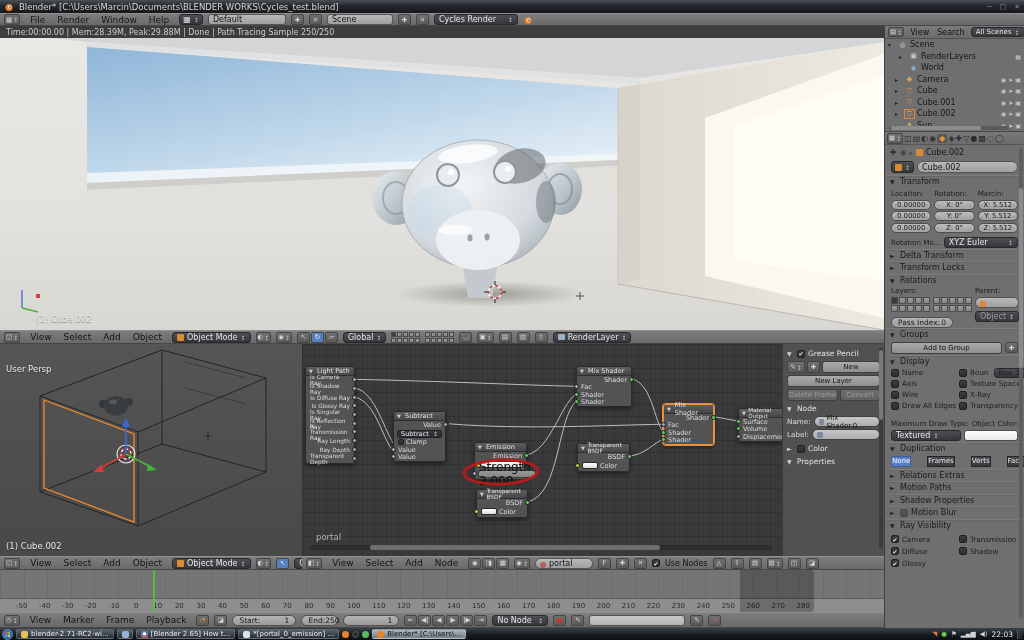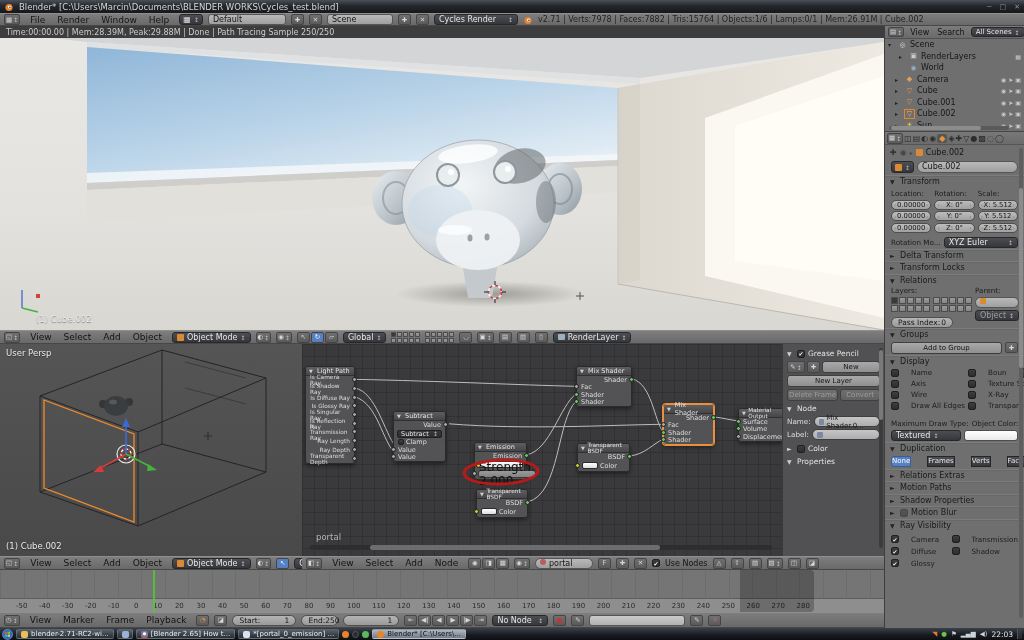--- a/index.html
+++ b/index.html
@@ -8,21 +8,21 @@
 .ab{position:absolute}
 .fx{display:flex;align-items:center}
 
 .hd{background:linear-gradient(#7e7e7e,#696969);border-top:1px solid #8f8f8f;border-bottom:1px solid #474747;display:flex;align-items:center;gap:5px;padding:0 4px;font-size:9px;color:#141414;overflow:hidden;white-space:nowrap}
 .menus{display:inline-flex;gap:2px}
 .mi{padding:0 5px;color:#141414}
 
 .ib{min-width:13px;height:11px;background:linear-gradient(#707070,#5a5a5a);border:1px solid #454545;border-radius:2px;display:inline-flex;align-items:center;justify-content:center;font-size:6.5px;color:#d8d8d8;gap:1px;padding:0 1px;flex:none}
 .ib.on{background:#5680c2;color:#fff}
 .ddk{background:linear-gradient(#4c4e54,#35373b);border:1px solid #26282a;border-radius:3px;height:11px;color:#e6e6e6;font-size:8px;display:inline-flex;align-items:center;padding:0 4px;gap:3px;flex:none;white-space:nowrap}
-.fldl{background:linear-gradient(#b9b9b9,#9f9f9f);border:1px solid #555;border-radius:3px;height:11px;color:#161616;font-size:8px;display:inline-flex;align-items:flex-start;padding:0 4px;gap:3px;flex:none;white-space:nowrap}
+.fldl{background:linear-gradient(#b9b9b9,#9f9f9f);border:1px solid #555;border-radius:3px;height:11px;color:#161616;font-size:8px;display:inline-flex;align-items:flex-end;padding:0 4px;gap:3px;flex:none;white-space:nowrap}
 .ud{font-size:6px;color:#bbb}
 .pill{background:linear-gradient(#b4b4b4,#9a9a9a);border:1px solid #4f4f4f;border-radius:7px;height:11px;color:#161616;font-size:7.5px;display:inline-flex;align-items:center;justify-content:space-between;padding:0 6px;flex:none}
 .chk{width:8px;height:8px;background:linear-gradient(#3e3e3e,#2d2d2d);border:1px solid #1f1f1f;border-radius:2px;display:inline-flex;align-items:center;justify-content:center;color:#f0f0f0;font-size:6px;flex:none}
 .chk.on::before{content:"✔"}
 .chk.dim{opacity:.5}
 .tri{font-size:6px;color:#232323;width:7px;display:inline-block}
 
 #renderview{left:0;top:26px;width:884px;height:304px;background:#888;overflow:hidden}
 #renderstatus{left:0;top:0;width:884px;height:12px;background:#3d3d3d;color:#cbcbcb;font-size:8px;display:flex;align-items:center;padding-left:6px}
 .ovl{color:#e9e9e9;font-size:8.5px;text-shadow:0 1px 1px rgba(0,0,0,.4)}
@@ -65,21 +65,21 @@
 .otg{margin-left:auto;display:inline-flex;gap:2px;font-size:6px;color:#c9c9c9}
 .ph{height:12.5px;display:flex;align-items:center;gap:3px;padding:0 5px;font-size:8px;color:#1a1a1a;border-top:1px solid rgba(255,255,255,.09);box-shadow:inset 0 1px 0 rgba(0,0,0,.06)}
 .prow{display:flex;align-items:center;gap:3px;padding:0 6px}
 .lbl{font-size:7.2px;color:#1d1d1d;white-space:nowrap}
 .fld{background:linear-gradient(#bdbdbd,#a1a1a1);border:1px solid #4e4e4e;border-radius:6px;height:10px;font-size:6.8px;color:#141414;display:flex;align-items:center;justify-content:center;position:relative;white-space:nowrap}
 .fld::before{content:"‹";position:absolute;left:2px;color:rgba(0,0,0,.35);font-size:6px}
 .fld::after{content:"›";position:absolute;right:2px;color:rgba(0,0,0,.35);font-size:6px}
 .tcol{display:flex;flex-direction:column;gap:1.5px;flex:1}
 .seg{flex:1;height:11px;background:linear-gradient(#4c4e52,#37393d);border:1px solid #232527;color:#e4e4e4;font-size:7px;display:flex;align-items:center;justify-content:center}
 .seg.on{background:#5680c2;border-color:#3d5c94;color:#fff}
-.ckrow{display:flex;align-items:center;gap:12px;height:11px}
+.ckrow{display:flex;align-items:center;gap:3px;height:11px}
 .ckrow span{font-size:7.2px;color:#1d1d1d;white-space:nowrap}
 .lgrid{display:grid;grid-template-columns:repeat(5,7px);grid-auto-rows:7px;gap:1px}
 .lc{background:linear-gradient(#9b9b9b,#868686);border:1px solid #4c4c4c}
 .lc.on{background:#3a3a3a}
 
 #taskbar{left:0;top:628px;width:1024px;height:12px;background:linear-gradient(#3a404a,#161a20 60%,#0d1013);display:flex;align-items:center;gap:3px;padding:0 2px;overflow:hidden}
 .tb{height:10px;border-radius:2px;background:linear-gradient(rgba(120,130,140,.55),rgba(60,70,80,.55));border:1px solid rgba(255,255,255,.18);display:inline-flex;align-items:center;gap:3px;padding:0 4px;font-size:7px;color:#eceff2;white-space:nowrap;overflow:hidden;flex:none}
 .tb.on{background:linear-gradient(#aeb6be,#737d88);color:#0e1114}
 .tbi{width:7px;height:7px;border-radius:2px;flex:none}
 .tray{margin-left:auto;display:inline-flex;align-items:center;gap:4px;color:#cfd4d9;font-size:6.5px}
@@ -124,21 +124,20 @@
       <span class="ib">✕</span>
     <span class="ddk" style="width:84px;justify-content:space-between">
         <span>Cycles Render</span>
         <span class="ud">↕</span>
       </span>
     <svg width="10" height="10">
         <circle cx="5" cy="5.5" r="3.6" fill="#e8832c"></circle>
         <circle cx="5.6" cy="5" r="1.6" fill="#fff"></circle>
         <circle cx="5.9" cy="5.2" r=".8" fill="#1a2b4a"></circle>
       </svg>
-    <span style="font-size:8px;color:#232323">v2.71 | Verts:7978 | Faces:7882 | Tris:15764 | Objects:1/6 | Lamps:0/1 | Mem:26.91M | Cube.002</span>
   </div>
 
   <div id="renderview" class="ab">
     <svg width="884" height="304" viewBox="0 0 884 304">
       <defs>
         <linearGradient id="rgFloor" x1="0" y1="0" x2="0" y2="1">
             <stop offset="0" stop-color="#e9e8e5"></stop>
             <stop offset=".6" stop-color="#e4e2de"></stop>
             <stop offset="1" stop-color="#d9d7d2"></stop>
           </linearGradient>
@@ -317,21 +316,21 @@
         <circle cx="126" cy="110" r="5" fill="none" stroke="#e03434" stroke-width="1.3" stroke-dasharray="2.5,2.5"></circle>
         <circle cx="126" cy="110" r="5" fill="none" stroke="#fff" stroke-width="1.3" stroke-dasharray="2.5,2.5" stroke-dashoffset="2.5"></circle>
         <line x1="126" y1="110" x2="126" y2="82" stroke="#3b6ad6" stroke-width="1.6"></line>
         <polygon points="126,74 122,83 130,83" fill="#3b6ad6"></polygon>
         <line x1="126" y1="110" x2="99" y2="125" stroke="#d63b3b" stroke-width="1.6"></line>
         <polygon points="93,128 101,121 104,128" fill="#d63b3b"></polygon>
         <line x1="126" y1="110" x2="151" y2="123" stroke="#46b33e" stroke-width="1.6"></line>
         <polygon points="157,126 148,120 147,127" fill="#46b33e"></polygon>
       </g>
     </svg>
-    <div class="ab ovl" style="left:6px;top:4px">User Persp</div>
+    <div class="ab ovl" style="left:6px;top:20px">User Persp</div>
     <div class="ab ovl" style="left:6px;bottom:5px">(1) Cube.002</div>
   </div>
 
   <div id="nodeed" class="ab">
     <svg class="ab" width="582" height="212" style="left:0;top:0;z-index:1">
       <g fill="none" stroke="#d4d4d4" stroke-width="1" opacity=".85">
         <path d="M53,35.4 C140,37 215,41 274,42.3"></path>
         <path d="M53,44.1 C74,48 82,88 94,103.3"></path>
         <path d="M53,52.8 C76,60 80,97 94,110.8"></path>
         <path d="M147,79.8 C225,86 305,81 361,80.3"></path>
@@ -857,21 +856,21 @@
           </div>
       </div>
 
       <div class="ph">
           <span class="tri">▼</span>
           <span>Transform</span>
         </div>
       <div class="prow" style="margin-top:1px">
         <span class="lbl" style="flex:1">Location:</span>
         <span class="lbl" style="flex:1">Rotation:</span>
-        <span class="lbl" style="flex:1">Scale:</span>
+        <span class="lbl" style="flex:1">Marcin:</span>
       </div>
       <div class="prow" style="align-items:flex-start;margin-top:2px">
         <div class="tcol">
             <div class="fld">0.00000</div>
             <div class="fld">0.00000</div>
             <div class="fld">0.00000</div>
           </div>
         <div class="tcol">
             <div class="fld">X: 0°</div>
             <div class="fld">Y: 0°</div>

